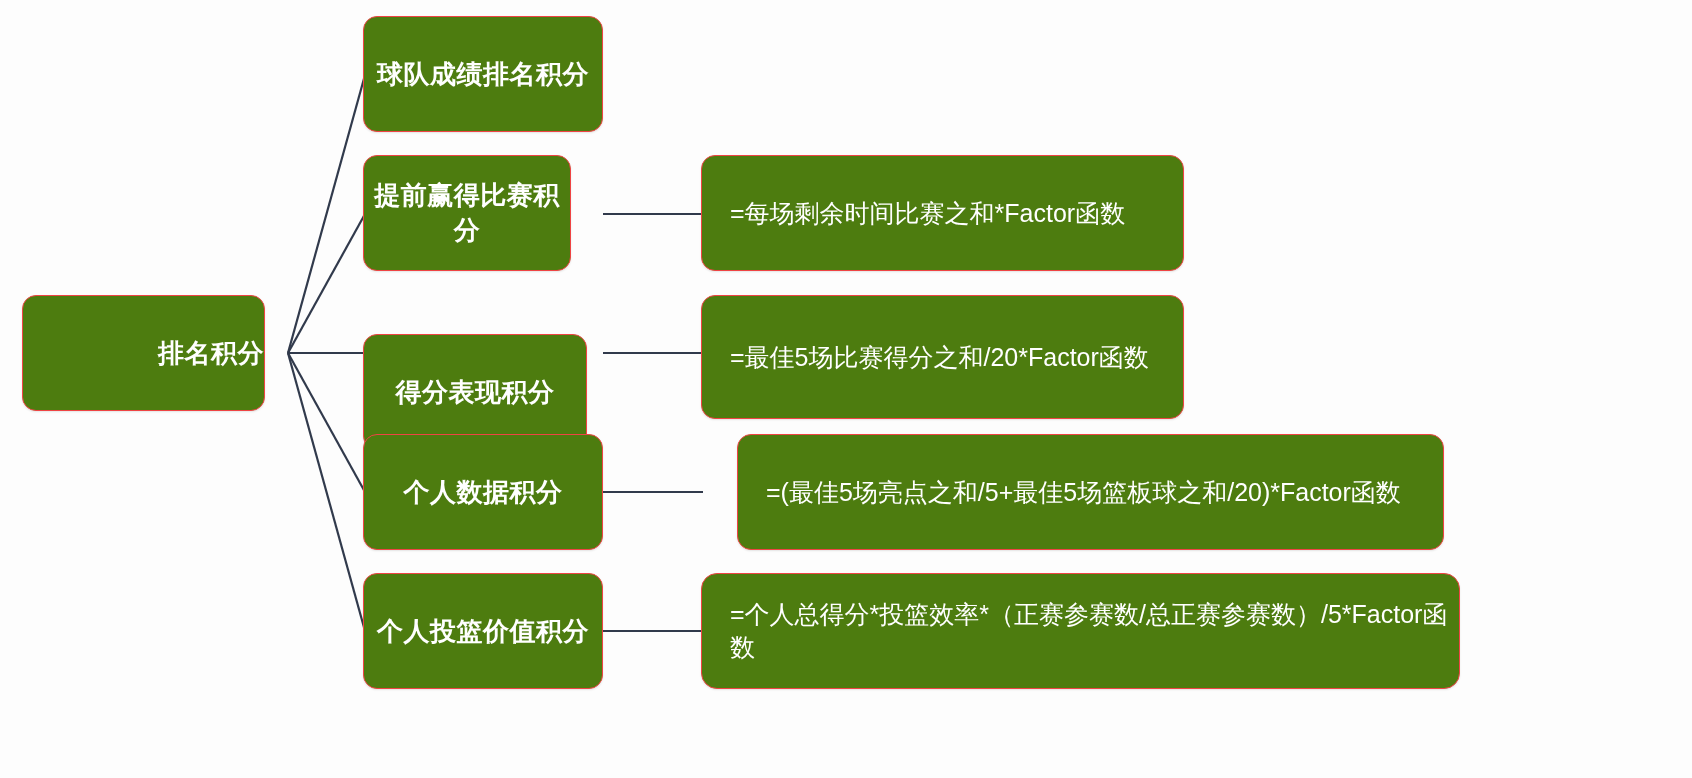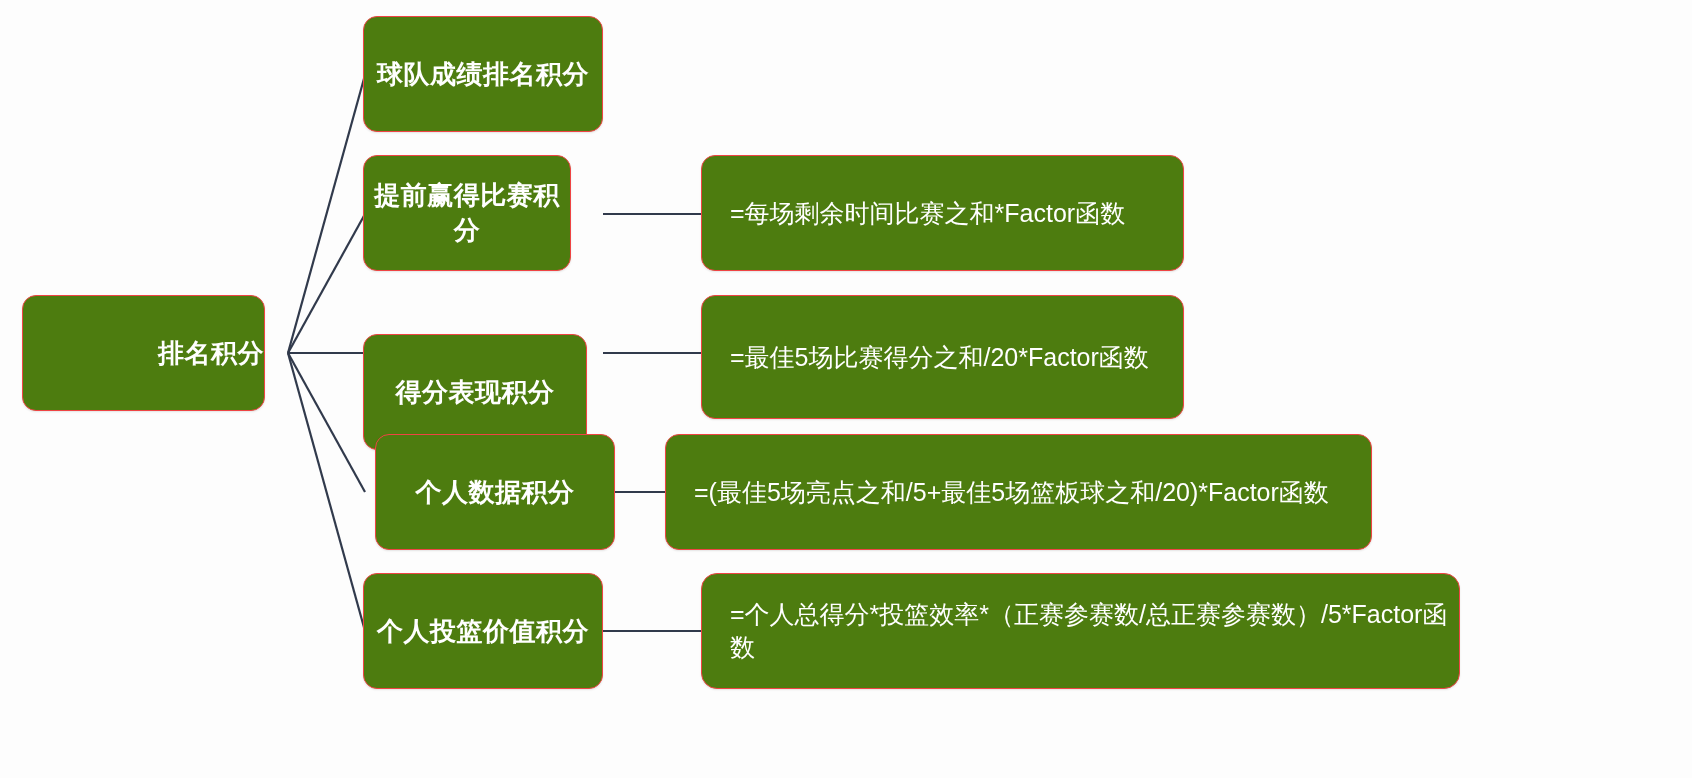--- a/index.html
+++ b/index.html
@@ -99,24 +99,24 @@
     <span class="label">=每场剩余时间比赛之和*Factor函数</span>
   </div>
 
   <div class="node branch" style="left:363px; top:295px; width:224px; height:116px;margin-top:39px;">
     <span class="label">得分表现积分</span>
   </div>
   <div class="node formula" style="left:701px; top:295px; width:483px; height:124px;">
     <span class="label">=最佳5场比赛得分之和/20*Factor函数</span>
   </div>
 
-  <div class="node branch" style="left:363px; top:434px; width:240px; height:116px;margin-left:12px;">
+  <div class="node branch" style="left:363px; top:434px; width:240px; height:116px;">
     <span class="label">个人数据积分</span>
   </div>
-  <div class="node formula" style="left:665px; top:434px; width:707px; height:116px;">
+  <div class="node formula" style="left:737px; top:434px; width:707px; height:116px;">
     <span class="label">=(最佳5场亮点之和/5+最佳5场篮板球之和/20)*Factor函数</span>
   </div>
 
   <div class="node branch" style="left:363px; top:573px; width:240px; height:116px;">
     <span class="label">个人投篮价值积分</span>
   </div>
   <div class="node formula" style="left:701px; top:573px; width:759px; height:116px;border-radius:16px;">
     <span class="label">=个人总得分*投篮效率*（正赛参赛数/总正赛参赛数）/5*Factor函数</span>
   </div>
 

